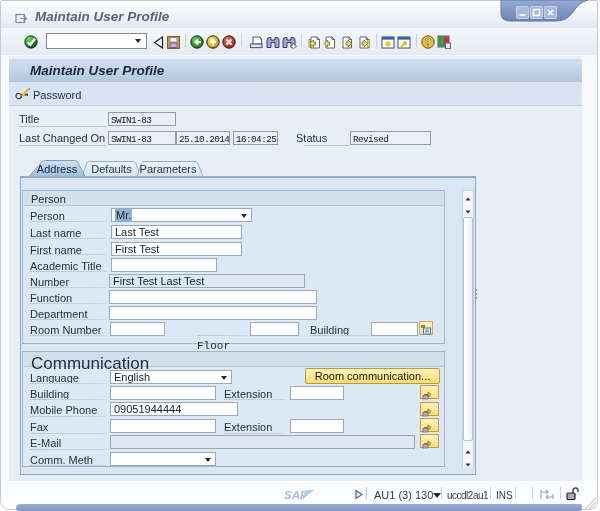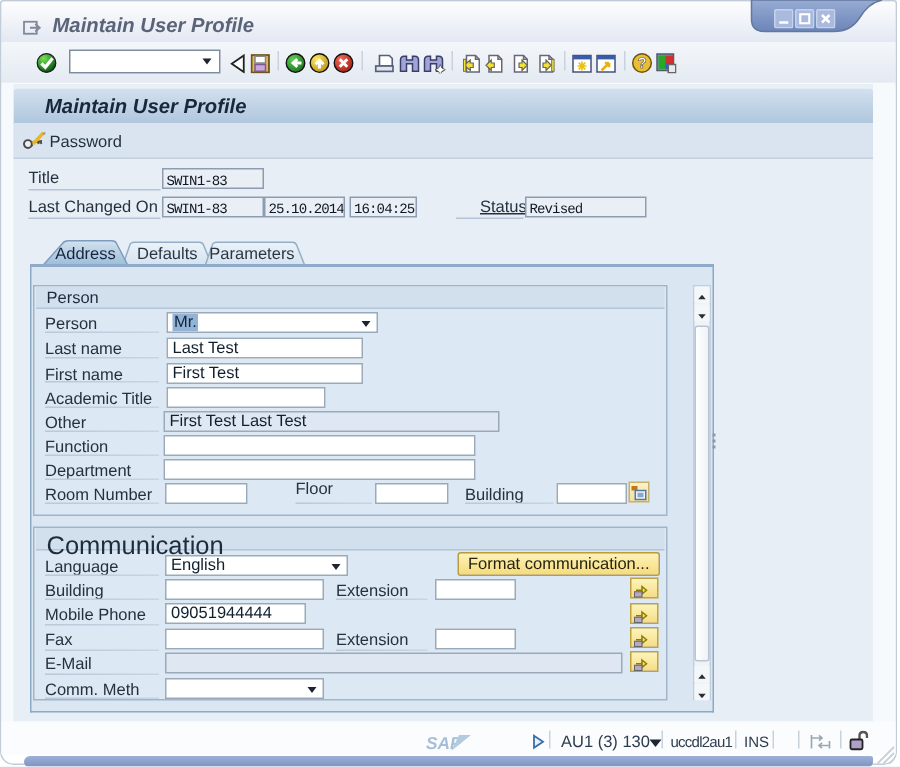--- a/index.html
+++ b/index.html
@@ -200,21 +200,21 @@
 
 <div class="lbl" style="left:19px;top:113px;">Title</div>
 <div class="ul" style="left:19px;top:126px;width:88px;"></div>
 <div class="f fm" style="left:108px;top:112px;width:68px;">SWIN1-83</div>
 
 <div class="lbl" style="left:19px;top:132px;">Last Changed On</div>
 <div class="ul" style="left:19px;top:145px;width:88px;"></div>
 <div class="f fm" style="left:108px;top:131px;width:68px;">SWIN1-83</div>
 <div class="f fm" style="left:176px;top:131px;width:54px;">25.10.2014</div>
 <div class="f fm" style="left:233px;top:131px;width:45px;">16:04:25</div>
-<div class="lbl" style="left:320px;top:132px;text-decoration:underline;">Status</div>
+<div class="lbl" style="left:296px;top:132px;">Status</div>
 <div class="ul" style="left:304px;top:145px;width:45px;"></div>
 <div class="f fm" style="left:350px;top:131px;width:81px;">Revised</div>
 
 <svg class="abs" style="left:20px;top:159px" width="200" height="18" viewBox="0 0 200 18">
   <defs>
     <linearGradient id="tact" x1="0" y1="0" x2="0" y2="1">
       <stop offset="0" stop-color="#d3e2f0"></stop>
         <stop offset="0.5" stop-color="#b8cfe4"></stop>
         <stop offset="1" stop-color="#9dbeda"></stop>
     </linearGradient>
@@ -242,29 +242,29 @@
 <div class="f" style="left:111px;top:208px;width:141px;">
   <span style="background:#93b3d6;color:#13253c;padding:0 1px;">Mr.</span>
   <div class="dda"></div>
 </div>
 <div class="lbl" style="left:30px;top:227px;">Last name</div>
 <div class="f" style="left:111px;top:225px;width:131px;">Last Test</div>
 <div class="lbl" style="left:30px;top:244px;">First name</div>
 <div class="f" style="left:111px;top:242px;width:131px;">First Test</div>
 <div class="lbl" style="left:30px;top:260px;">Academic Title</div>
 <div class="f" style="left:111px;top:258px;width:106px;"></div>
-<div class="lbl" style="left:30px;top:276px;">Other</div>
-<div class="f ro" style="left:109px;top:274px;width:224px;">First Test Last Test</div>
+<div class="lbl" style="left:30px;top:276px;">Number</div>
+<div class="f ro" style="left:109px;top:274px;width:196px;">First Test Last Test</div>
 <div class="lbl" style="left:30px;top:292px;">Function</div>
 <div class="f" style="left:109px;top:290px;width:208px;"></div>
 <div class="lbl" style="left:30px;top:308px;">Department</div>
 <div class="f" style="left:109px;top:306px;width:208px;"></div>
 <div class="lbl" style="left:30px;top:324px;">Room Number</div>
 <div class="f" style="left:110px;top:322px;width:55px;"></div>
-<div class="lbl" style="left:197px;top:320px;">Floor</div>
+<div class="lbl" style="left:197px;top:340px;font-family:Liberation Mono, monospace;">Floor</div>
 <div class="f" style="left:250px;top:322px;width:49px;"></div>
 <div class="lbl" style="left:310px;top:324px;">Building</div>
 <div class="f" style="left:371px;top:322px;width:47px;"></div>
 <div class="abs" style="left:419px;top:321px;width:14px;height:14px;box-sizing:border-box;background:linear-gradient(#fbf2c8,#f2e09a);border:1px solid #c9b06a;">
   <svg width="12" height="12" viewBox="0 0 12 12">
       <path d="M1 1 L5 1 L5 4 L1 4 Z" fill="#c07818"></path>
       <rect x="3.5" y="4" width="7" height="6" fill="#eef2f8" stroke="#5578a8"></rect>
       <rect x="5" y="5.5" width="4" height="3" fill="#88a8d0"></rect>
     </svg>
 </div>
@@ -281,33 +281,33 @@
 <div class="lul" style="left:310px;top:335px;width:59px;"></div>
 
 <div class="abs" style="left:22px;top:351px;width:423px;height:116px;background:#dce8f3;border:1px solid #a0b5c9;box-sizing:border-box;">
   <div class="abs" style="left:1px;top:0;right:1px;height:14px;background:#d2e0ee;border-bottom:1px solid #b5c6d8;"></div>
   <div class="abs" style="left:8px;top:2px;font-size:17px;color:#1d2c3c;">Communication</div>
 
 </div>
 
 <div class="lbl" style="left:30px;top:372px;">Language</div>
 <div class="f" style="left:110px;top:370px;width:122px;">English<div class="dda"></div></div>
-<div class="abs" style="left:305px;top:368px;width:135px;height:16px;box-sizing:border-box;background:linear-gradient(#fdf3b8,#f6db7c);border:1px solid #b99c3e;border-radius:2px;font-size:11px;color:#26220e;text-align:center;line-height:14.5px;white-space:nowrap;">Format communication...</div>
+<div class="abs" style="left:305px;top:368px;width:135px;height:16px;box-sizing:border-box;background:linear-gradient(#fdf3b8,#f6db7c);border:1px solid #b99c3e;border-radius:2px;font-size:11px;color:#26220e;text-align:center;line-height:14.5px;white-space:nowrap;">Room communication...</div>
 
 <div class="lbl" style="left:30px;top:388px;">Building</div>
 <div class="f" style="left:110px;top:386px;width:106px;"></div>
 <div class="lbl" style="left:224px;top:388px;">Extension</div>
 <div class="f" style="left:290px;top:386px;width:54px;"></div>
 <div class="yb" style="left:420px;top:385px;"><svg width="12" height="11" viewBox="0 0 12 11">
       <path d="M3 5.5 L7 5.5 M7 3 L10 5.5 L7 8 Z" stroke="#8a7a10" stroke-width="1" fill="#f6e838"></path>
       <rect x="2" y="6.5" width="5" height="3.5" fill="#b8a8c8" stroke="#666" stroke-width="0.7"></rect>
     </svg></div>
 
 <div class="lbl" style="left:30px;top:404px;">Mobile Phone</div>
-<div class="f" style="left:110px;top:402px;width:94px;">09051944444</div>
+<div class="f" style="left:110px;top:402px;width:128px;">09051944444</div>
 <div class="yb" style="left:420px;top:402px;"><svg width="12" height="11" viewBox="0 0 12 11">
       <path d="M3 5.5 L7 5.5 M7 3 L10 5.5 L7 8 Z" stroke="#8a7a10" stroke-width="1" fill="#f6e838"></path>
       <rect x="2" y="6.5" width="5" height="3.5" fill="#b8a8c8" stroke="#666" stroke-width="0.7"></rect>
     </svg></div>
 
 <div class="lbl" style="left:30px;top:421px;">Fax</div>
 <div class="f" style="left:110px;top:419px;width:106px;"></div>
 <div class="lbl" style="left:224px;top:421px;">Extension</div>
 <div class="f" style="left:290px;top:419px;width:54px;"></div>
 <div class="yb" style="left:420px;top:418px;"><svg width="12" height="11" viewBox="0 0 12 11">

